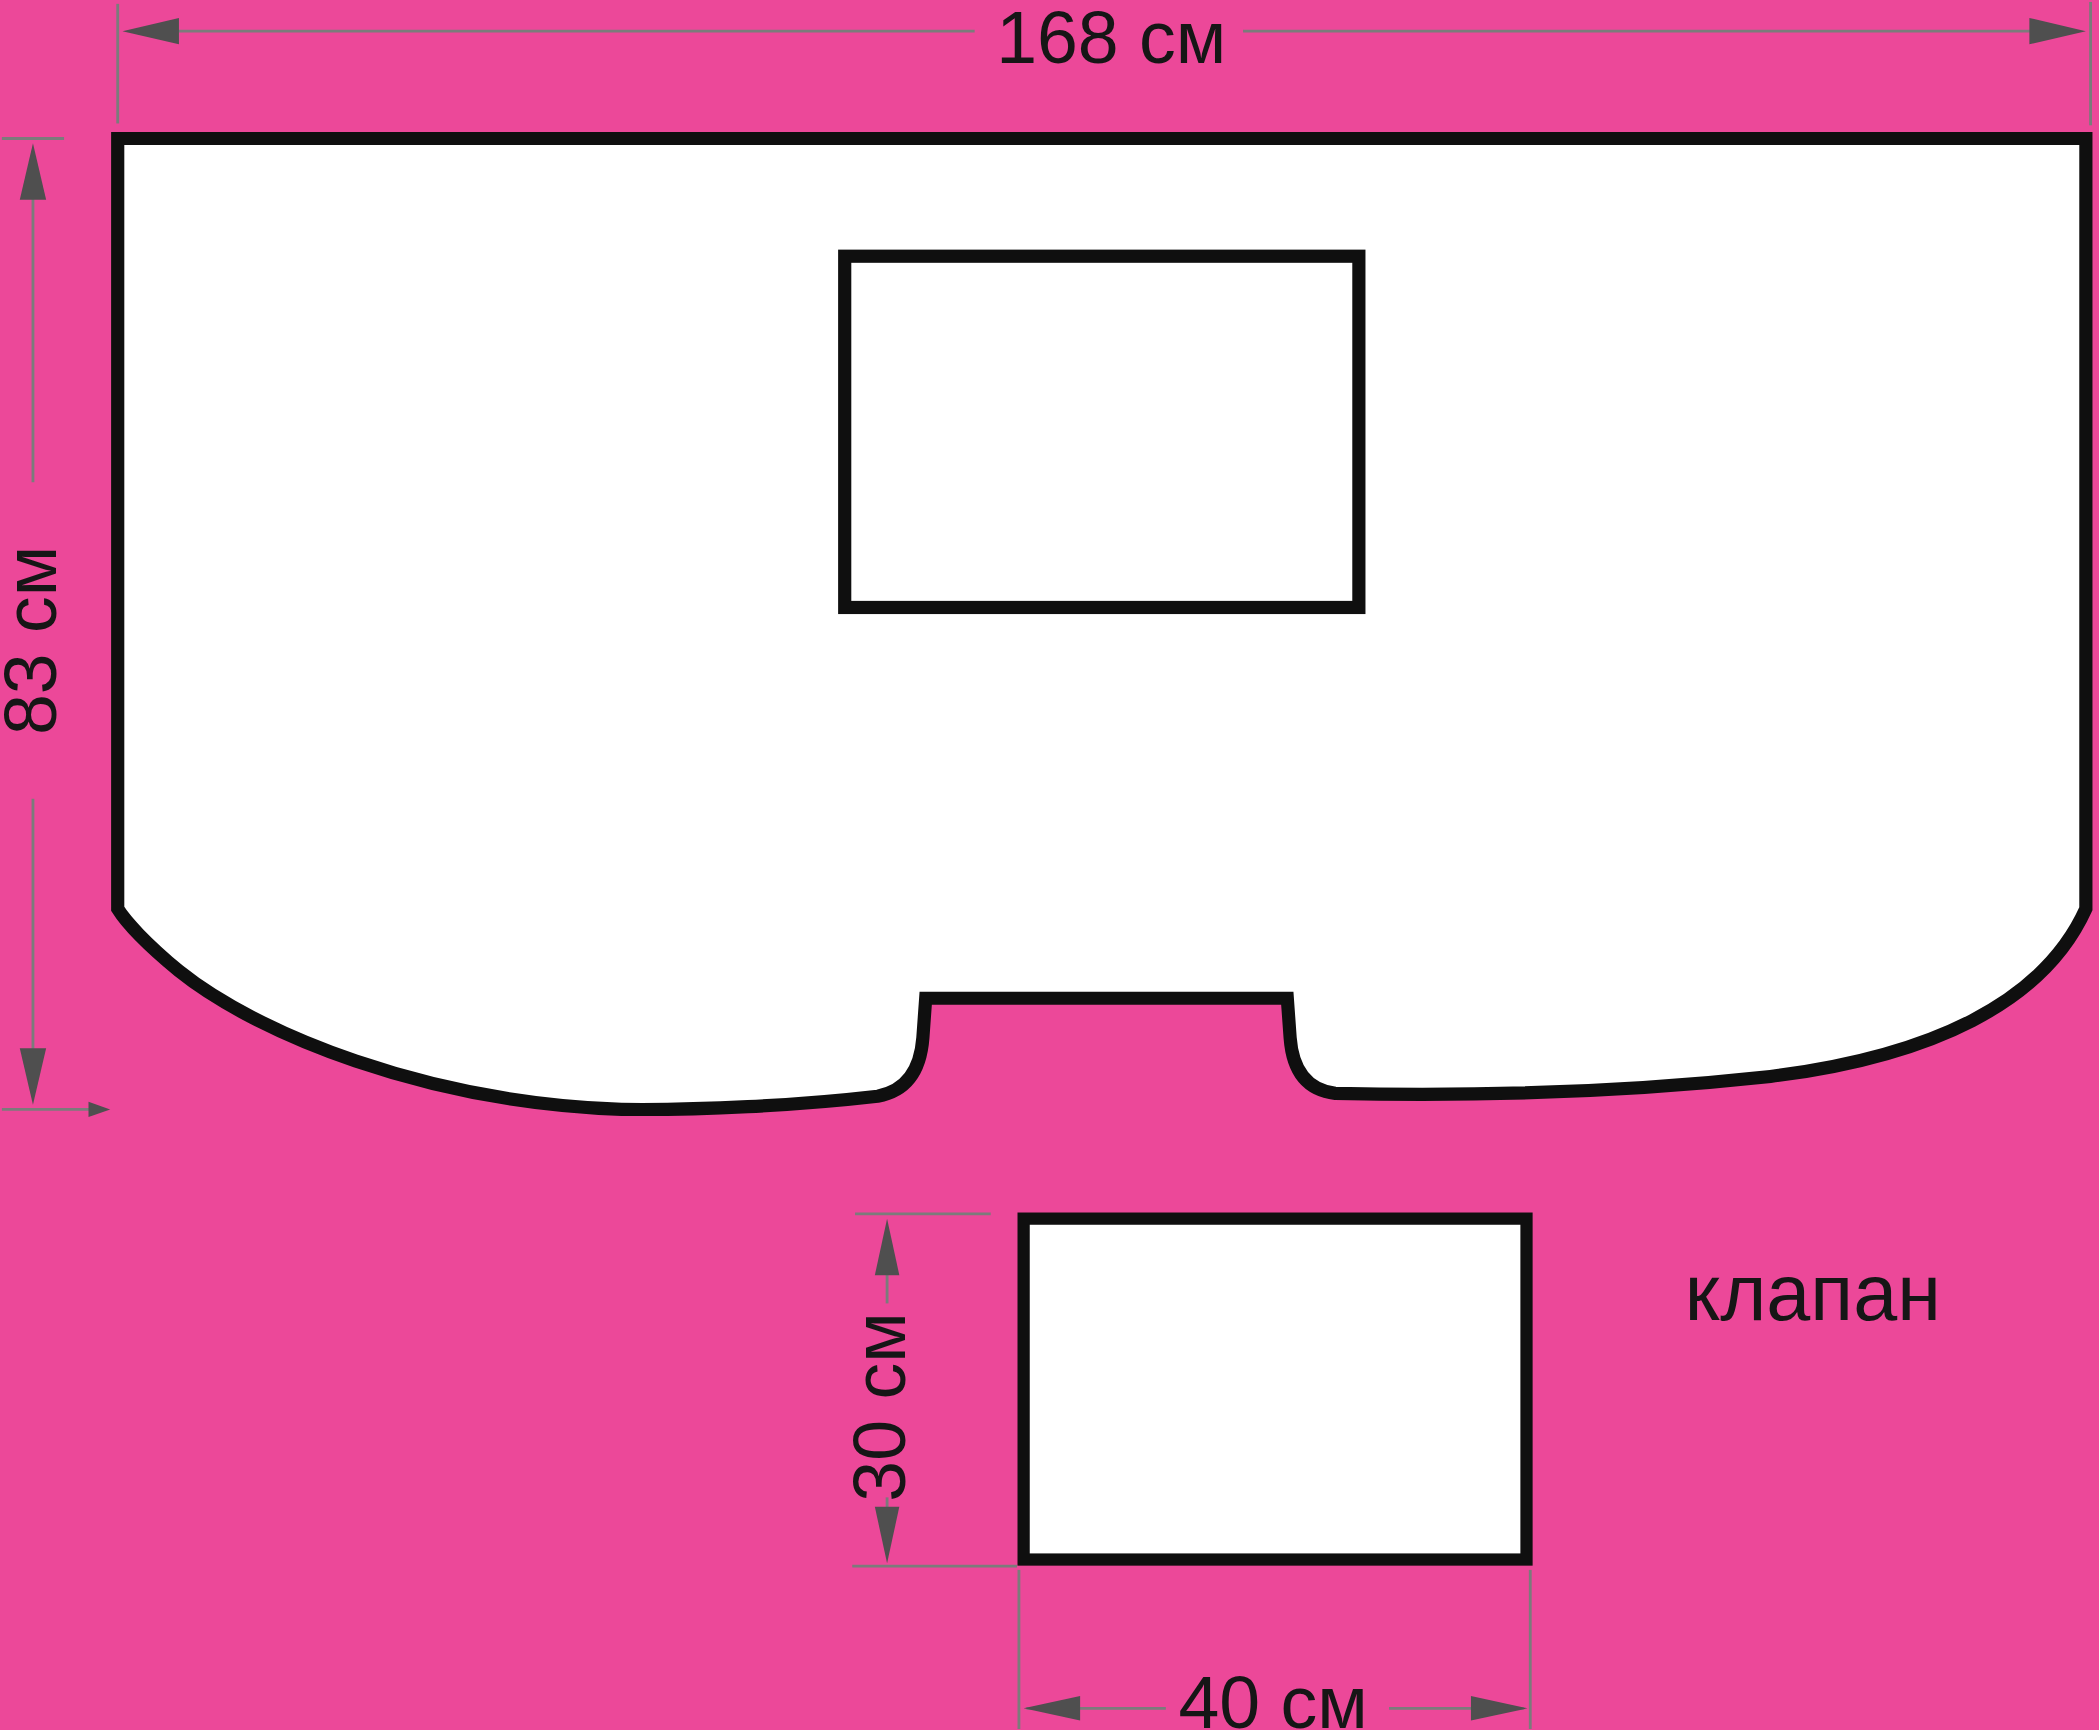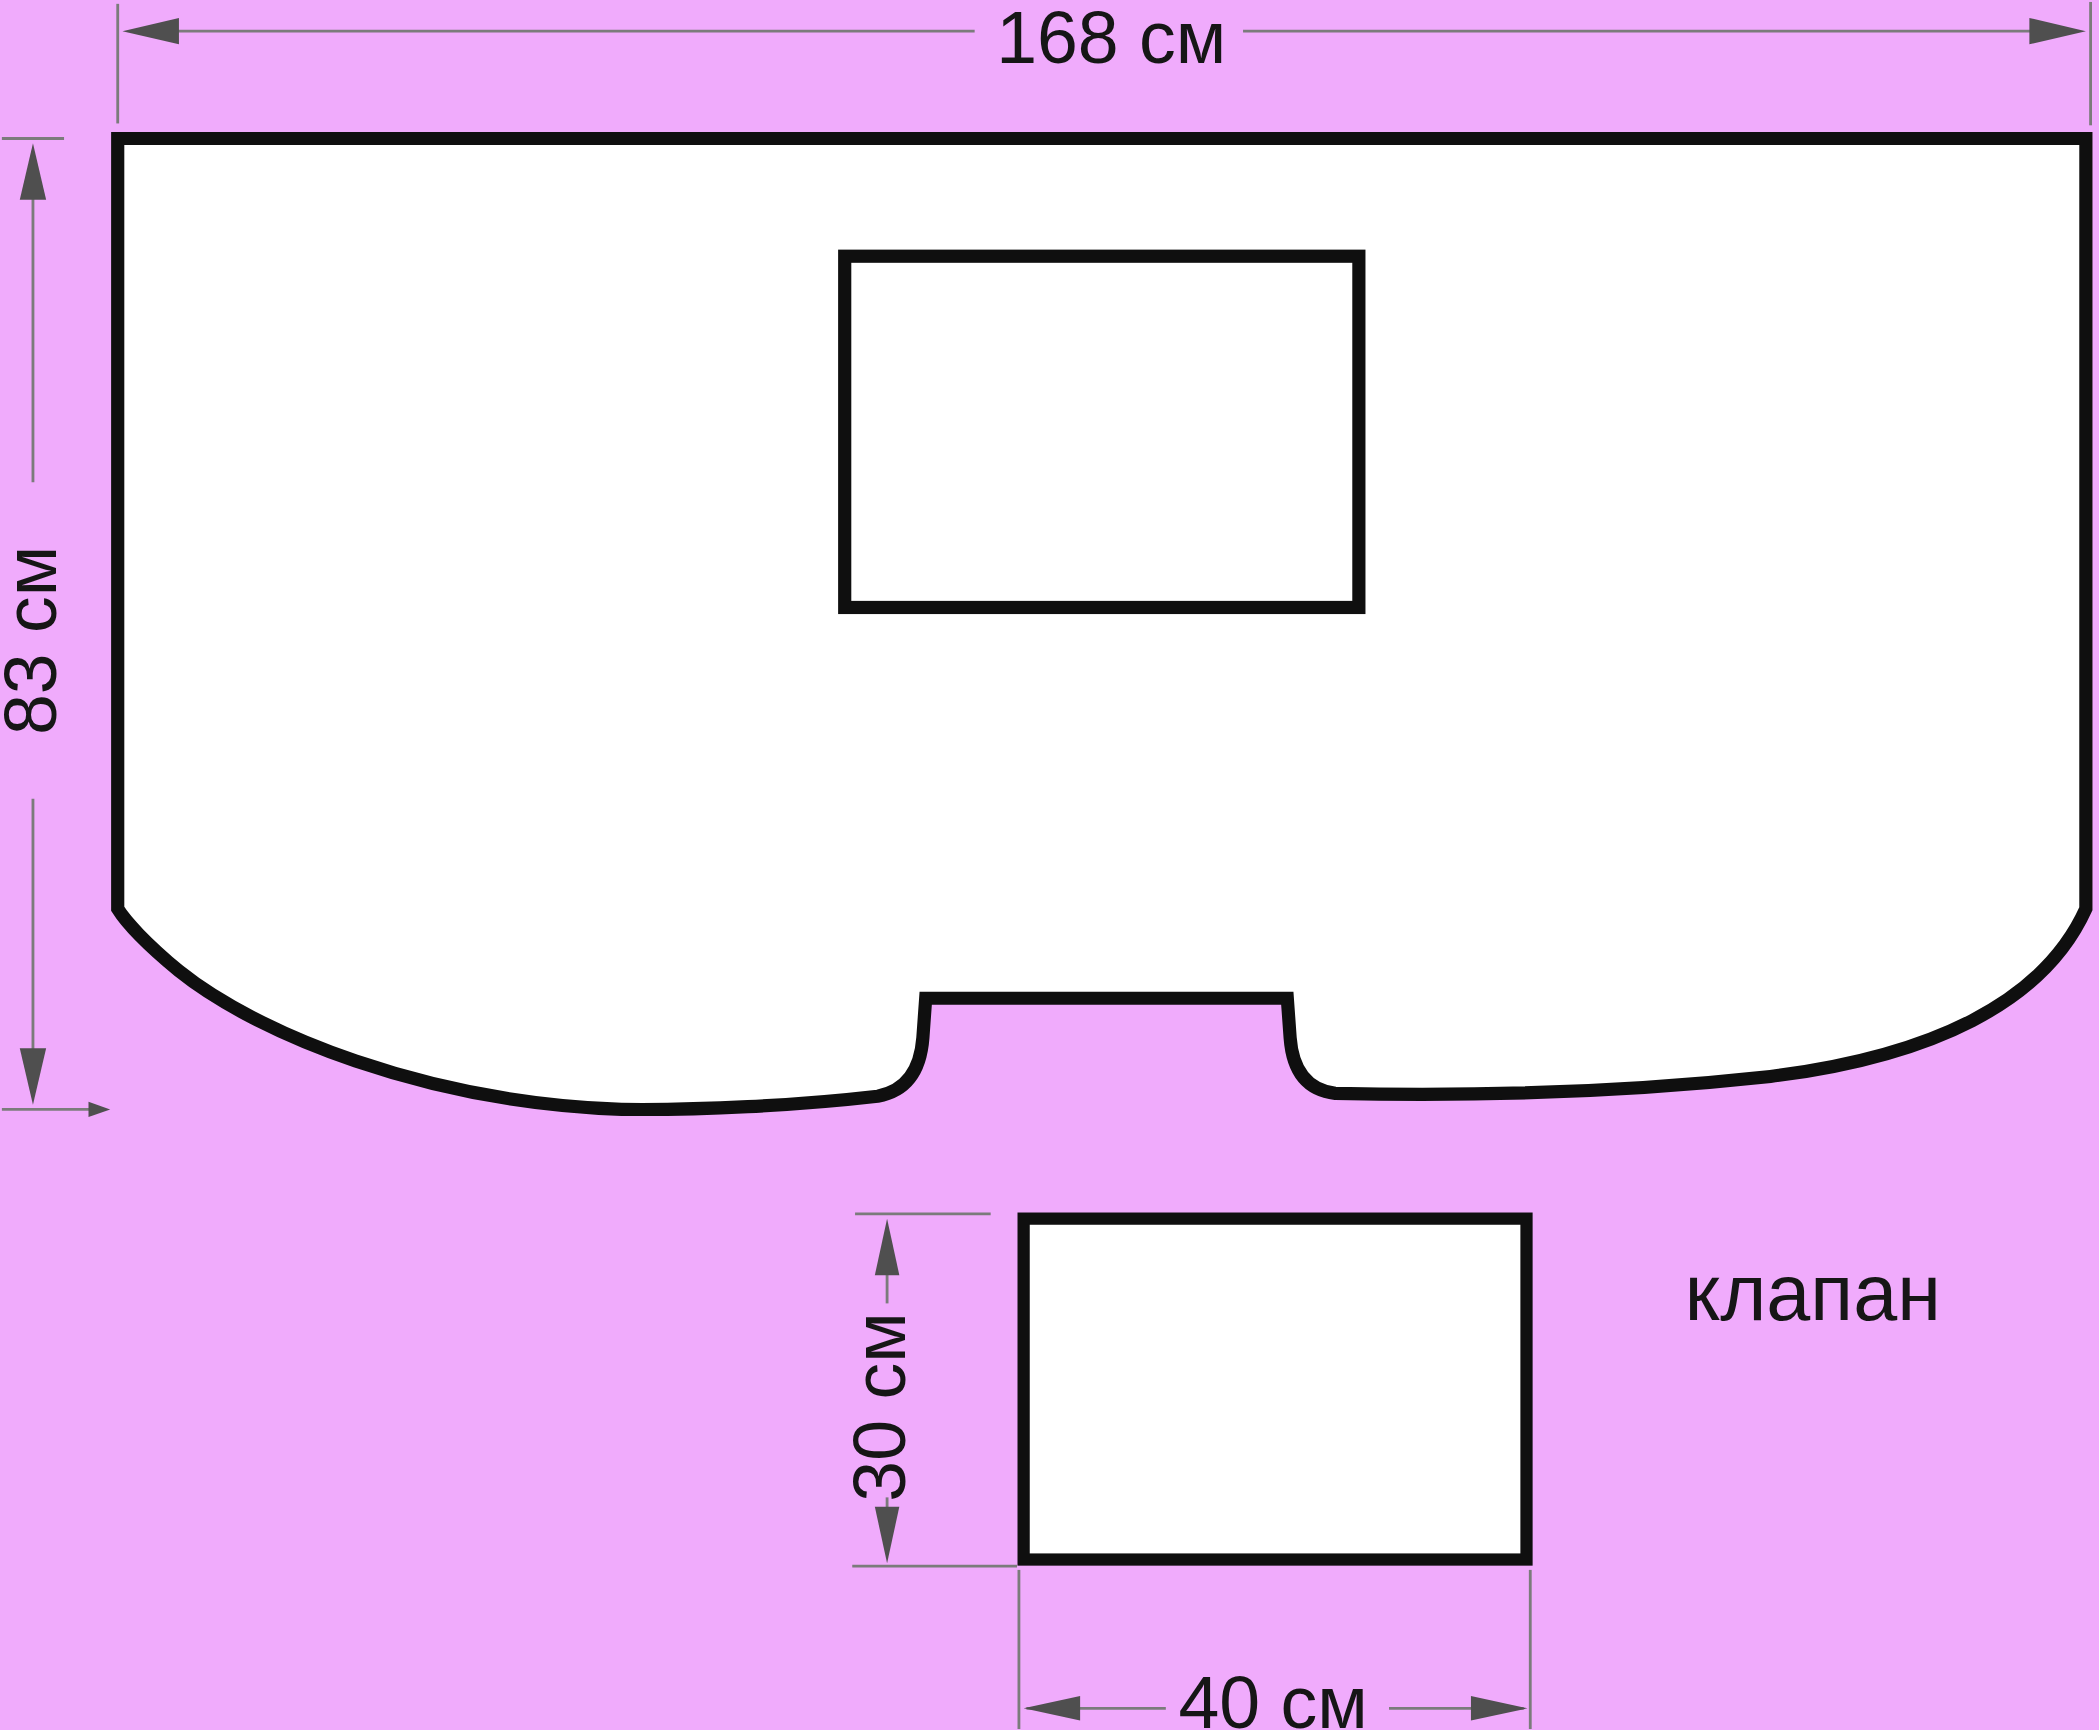--- a/index.html
+++ b/index.html
@@ -4,21 +4,21 @@
 <style>
   html, body {
     margin: 0;
     padding: 0;
     background: #ffffff;
   }
   .diagram-wrap {
     position: relative;
     width: 2100px;
     height: 1731px;
-    background: #f0abfc;
+    background: #ec4899;
     overflow: hidden;
   }
   svg { display: block; }
   .outline {
     fill: #ffffff;
     stroke: #0f0f0f;
     stroke-width: 14;
     stroke-linejoin: miter;
   }
   .outline-thin {

